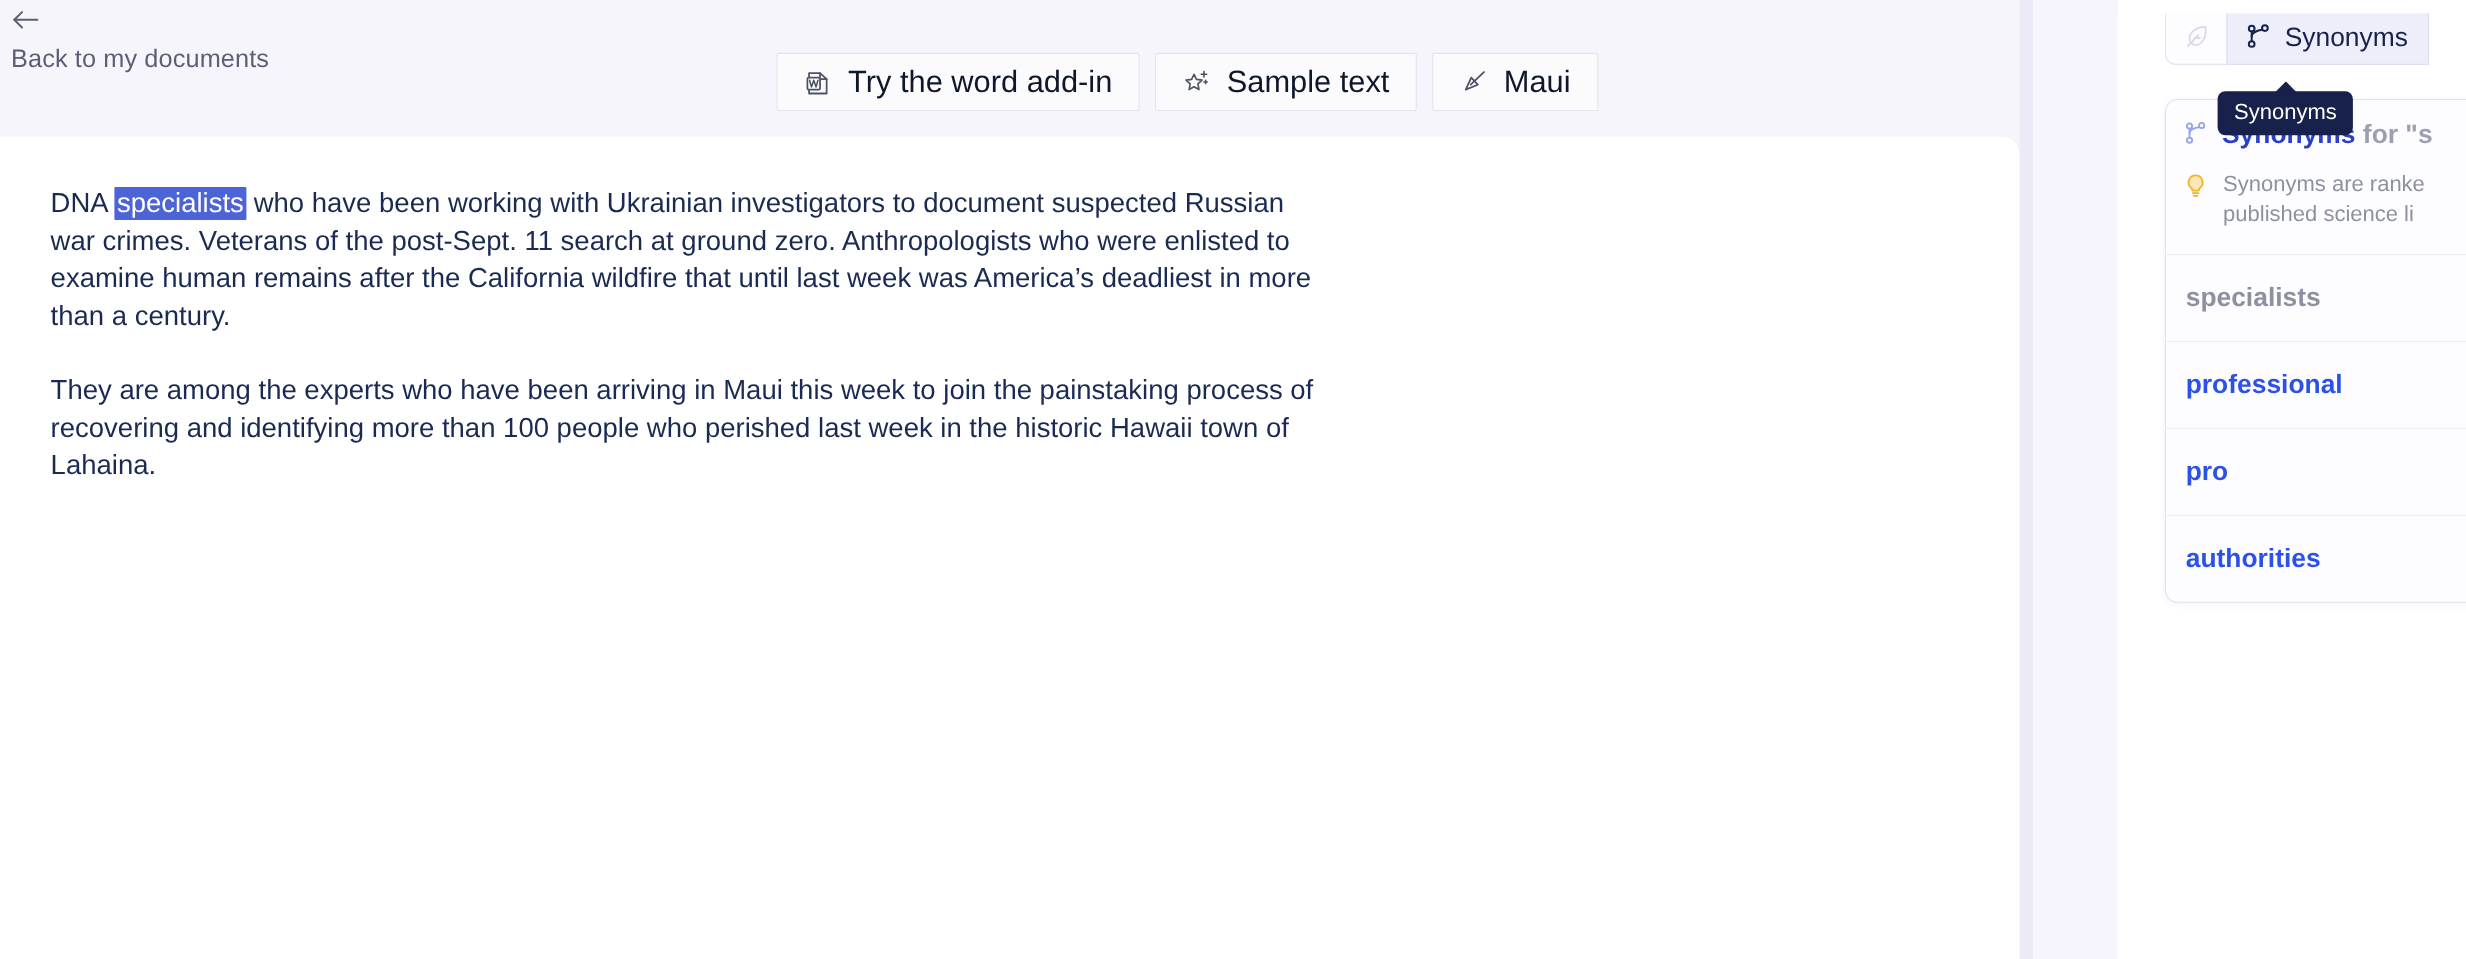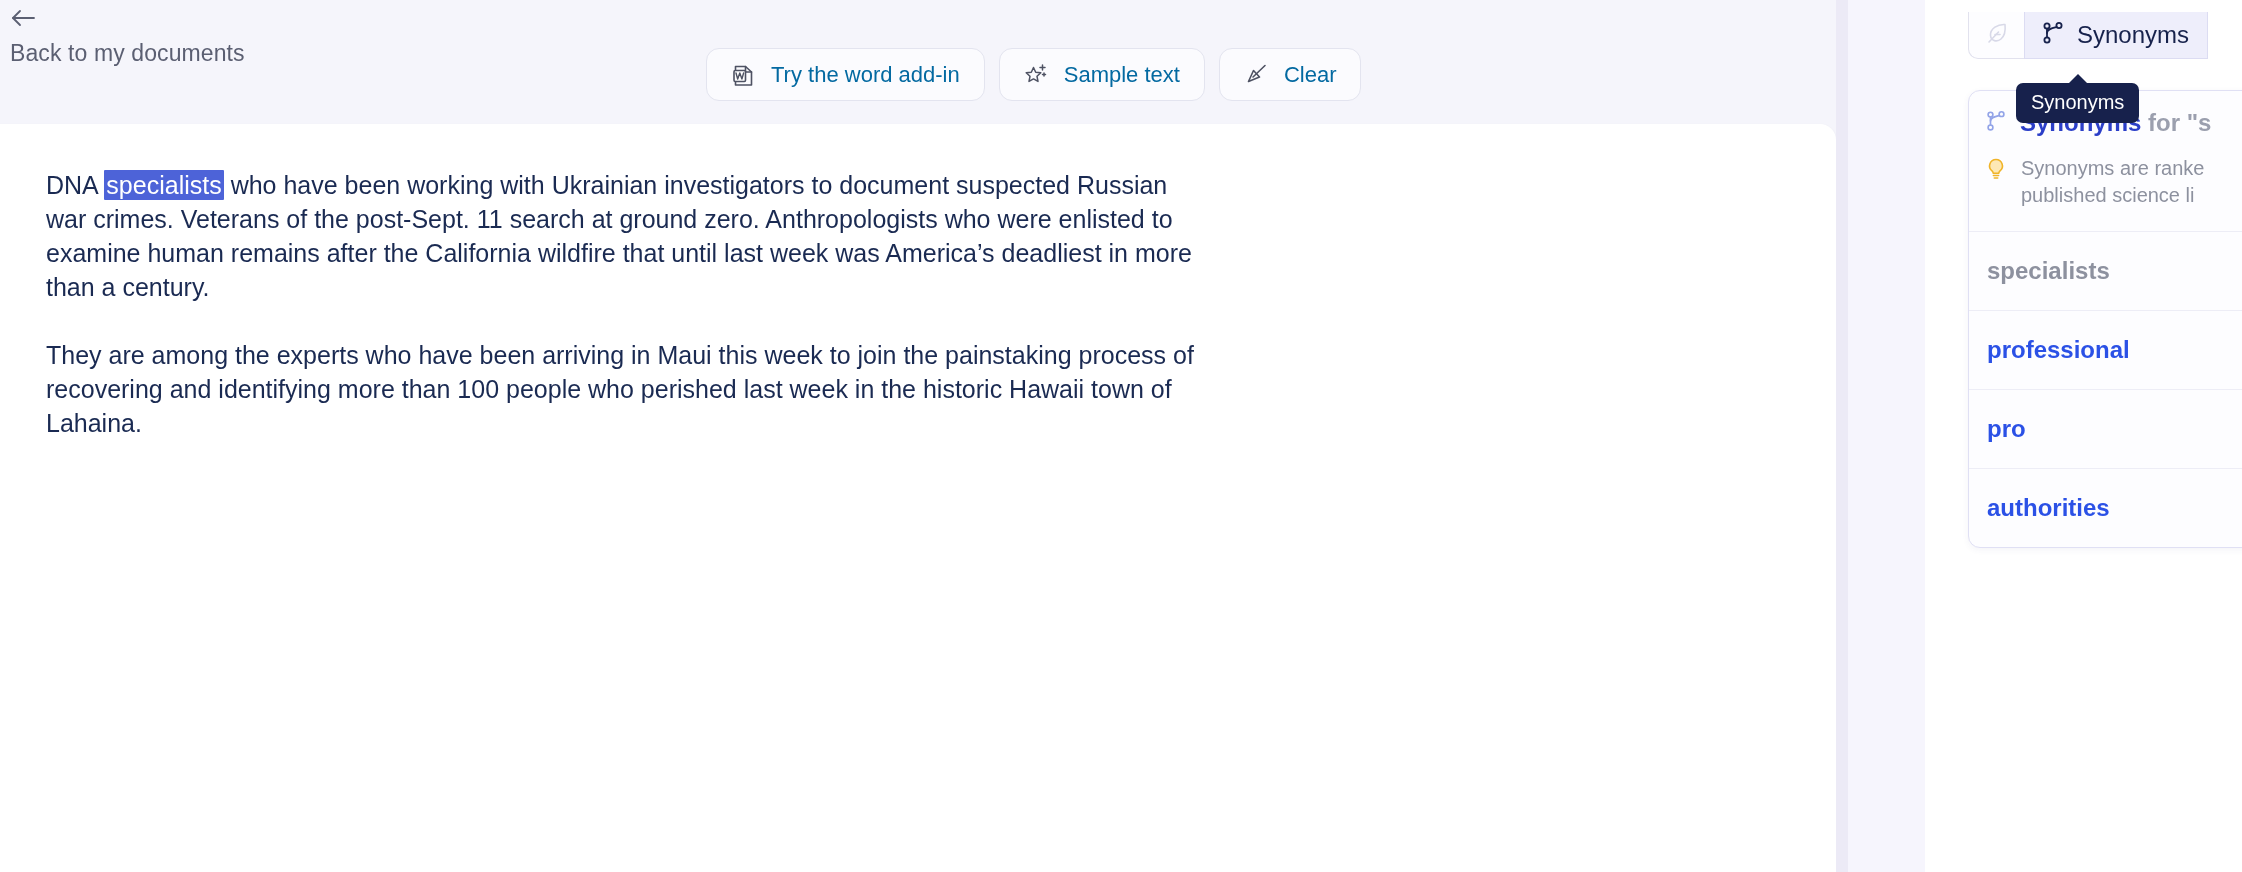--- a/index.html
+++ b/index.html
@@ -56,24 +56,24 @@
     position: absolute;
     left: 706px; top: 48px;
     display: flex; align-items: center; gap: 14px;
   }
   .tb-btn {
     display: flex; align-items: center; gap: 14px;
     height: 53px;
     padding: 0 24px;
     background: #fbfbfe;
     border: 1px solid #e3e4ef;
-    border-radius: 13px;
+    border-radius: 2px;
     cursor: pointer;
-    font-size: 22px;
-    color: #0369a1;
+    font-size: 28px;
+    color: #0f172a;
     white-space: nowrap;
   }
   .tb-btn .ic { display:flex; align-items:center; justify-content:center; width:26px; height:26px; flex:none; }
   .tb-btn .ic svg { display:block; }
 
   
   .doc-card {
     position: absolute;
     left: 0; top: 124px;
     width: 1836px; height: 760px;
@@ -264,21 +264,21 @@
         <span>Sample text</span>
       </div>
 
       <div class="tb-btn">
         <span class="ic">
           <svg width="25" height="25" viewBox="0 0 25 25" fill="none" stroke="#4e5263" stroke-width="1.6" stroke-linejoin="round" stroke-linecap="round">
             <path d="M21 3.5 L9 15"></path>
             <path d="M9.5 8.5 L4.5 19.5 L15.5 15 z"></path>
           </svg>
         </span>
-        <span>Clear</span>
+        <span>Maui</span>
       </div>
 
     </div>
 
     <div class="doc-card">
       <div class="doc-body">
         <p><span>DNA </span><span class="hl">specialists</span><span> who have been working with Ukrainian investigators to document suspected Russian war crimes. Veterans of the post-Sept. 11 search at ground zero. Anthropologists who were enlisted to examine human remains after the California wildfire that until last week was America’s deadliest in more than a century.</span></p>
         <p>They are among the experts who have been arriving in Maui this week to join the painstaking process of recovering and identifying more than 100 people who perished last week in the historic Hawaii town of Lahaina.</p>
       </div>
     </div>

